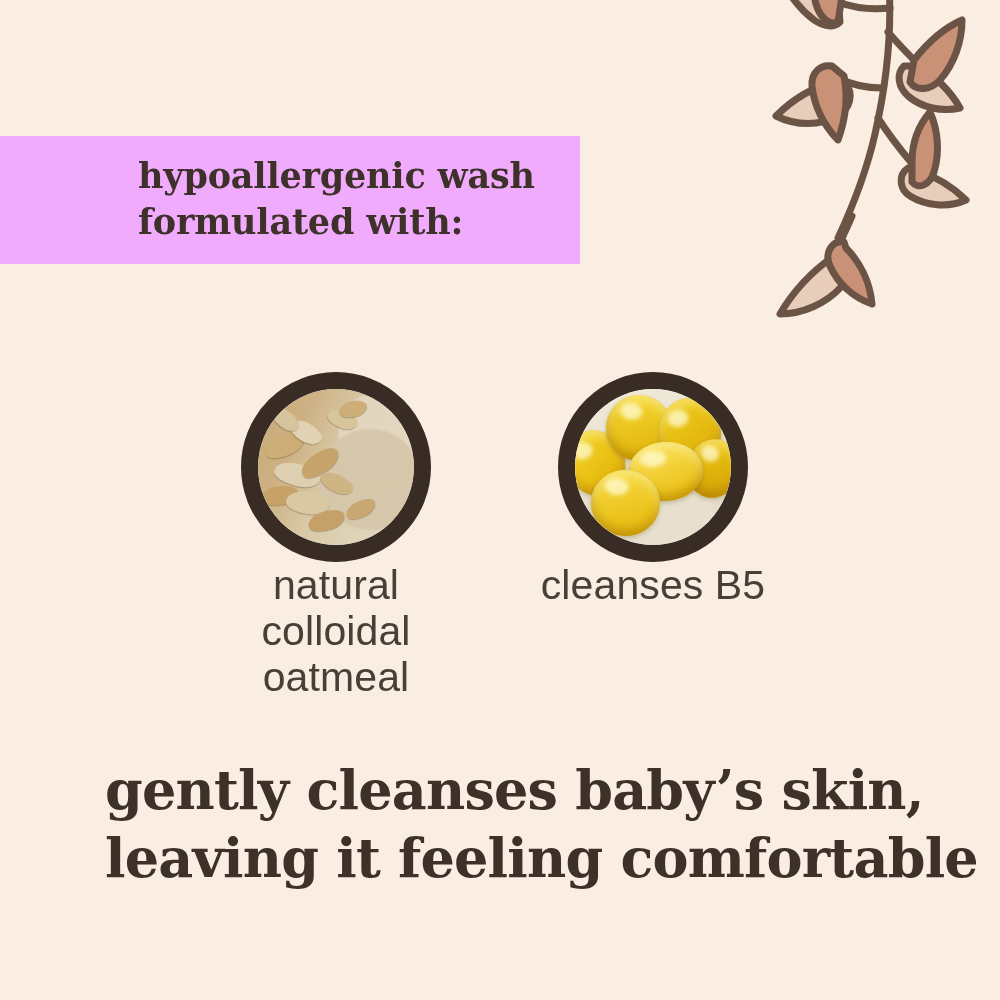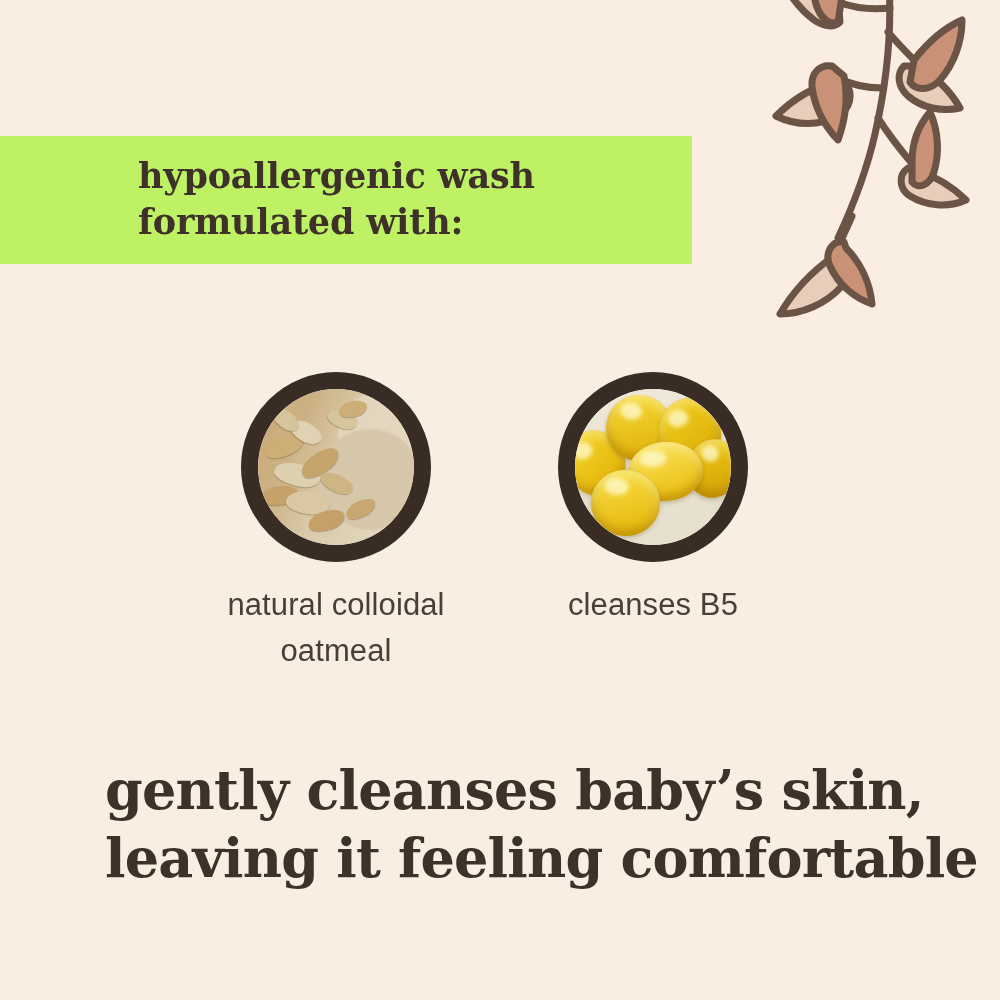--- a/index.html
+++ b/index.html
@@ -30,23 +30,23 @@
     width: 290px;
     height: 340px;
     pointer-events: none;
   }
 
   
   .banner {
     position: absolute;
     left: 0;
     top: 136px;
-    width: 692px;
+    width: 580px;
     height: 128px;
-    background: #bef264;
+    background: #f0abfc;
     box-sizing: border-box;
   }
   .banner-text {
     position: absolute;
     left: 138px;
     top: 17px;
     width: 500px;
     color: #3d312a;
     font-family: "DejaVu Serif", serif;
     font-weight: bold;
@@ -123,25 +123,25 @@
     left: 18%;
     top: 14%;
     width: 34%;
     height: 26%;
     border-radius: 50%;
     background: rgba(255,252,214,0.75);
     filter: blur(2px);
   }
 
   .caption {
-    margin-top: 20px;
+    margin-top: 0;
     color: #4a3f38;
     font-family: "Liberation Sans", sans-serif;
     font-weight: 300;
-    font-size: 31px;
+    font-size: 41px;
     line-height: 46px;
     letter-spacing: 0.1px;
     white-space: pre-line;
     text-align: center;
   }
 
   
   .headline {
     position: absolute;
     left: 72px;

